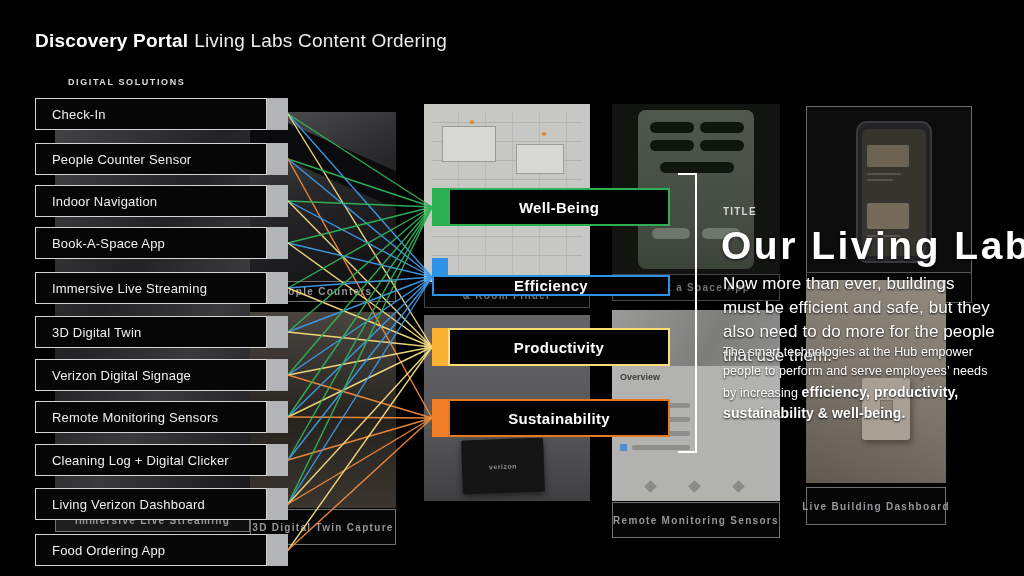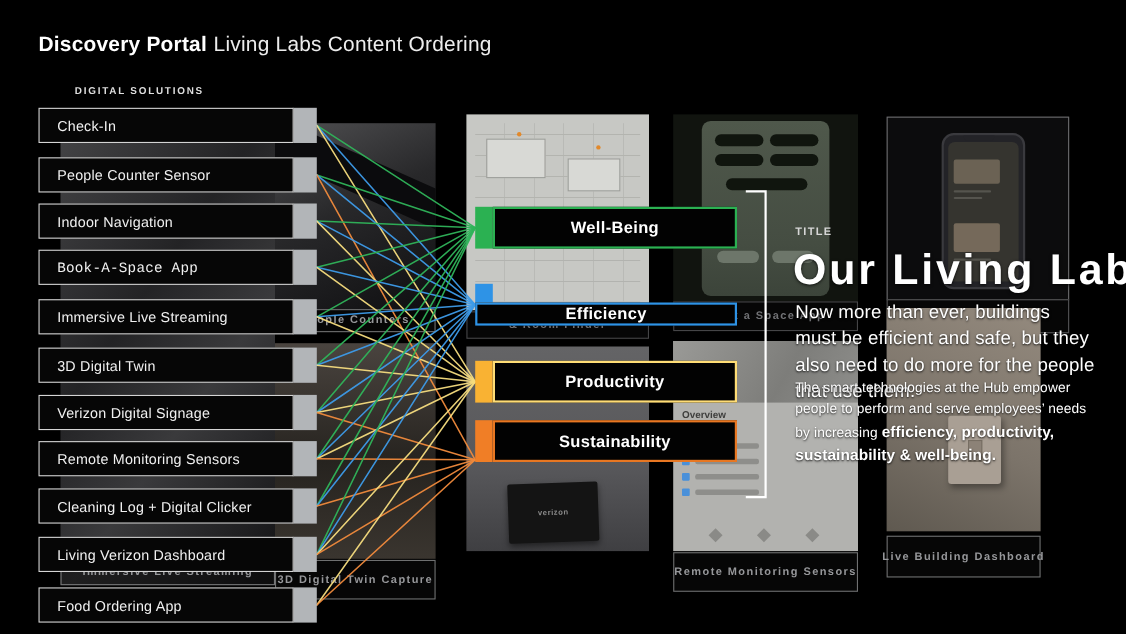--- a/index.html
+++ b/index.html
@@ -273,21 +273,21 @@
         <div class="box">Check-In</div>
       </div>
       <div class="sol" style="top: 143px;">
         <div class="tab"></div>
         <div class="box">People Counter Sensor</div>
       </div>
       <div class="sol" style="top: 185px;">
         <div class="tab"></div>
         <div class="box">Indoor Navigation</div>
       </div>
-      <div class="sol" style="top: 227px; font-family: Liberation Mono, monospace;">
+      <div class="sol" style="top: 227px;">
         <div class="tab"></div>
         <div class="box">Book-A-Space App</div>
       </div>
       <div class="sol" style="top: 272px;">
         <div class="tab"></div>
         <div class="box">Immersive Live Streaming</div>
       </div>
       <div class="sol" style="top: 316px;">
         <div class="tab"></div>
         <div class="box">3D Digital Twin</div>
@@ -319,21 +319,21 @@
         <div class="tbox" style="border-color: rgb(43, 177, 82);">Well-Being</div>
       </div>
       <div class="theme" style="top: 258px; flex-direction: column;">
         <div class="ttab" style="background: rgb(46, 147, 230);"></div>
         <div class="tbox" style="border-color: rgb(46, 147, 230);">Efficiency</div>
       </div>
       <div class="theme" style="top: 328px;">
         <div class="ttab" style="background: rgb(249, 178, 51);"></div>
         <div class="tbox" style="border-color: rgb(255, 221, 117);">Productivity</div>
       </div>
-      <div class="theme" style="top: 382px;">
+      <div class="theme" style="top: 399px;">
         <div class="ttab" style="background: rgb(240, 126, 38);"></div>
         <div class="tbox" style="border-color: rgb(232, 119, 34);">Sustainability</div>
       </div>
     </div>
 
   <div class="callout" id="callout-label">TITLE</div>
   <div class="callout" id="callout-heading">Our Living Lab</div>
   <div class="callout" id="callout-p1">Now more than ever, buildings must be efficient and safe, but they also need to do more for the people that use them.</div>
   <div class="callout" id="callout-p2">
     <span>The smart technologies at the Hub empower people to perform and serve employees’ needs by increasing </span><b>efficiency, productivity, sustainability &amp; well-being.</b>

